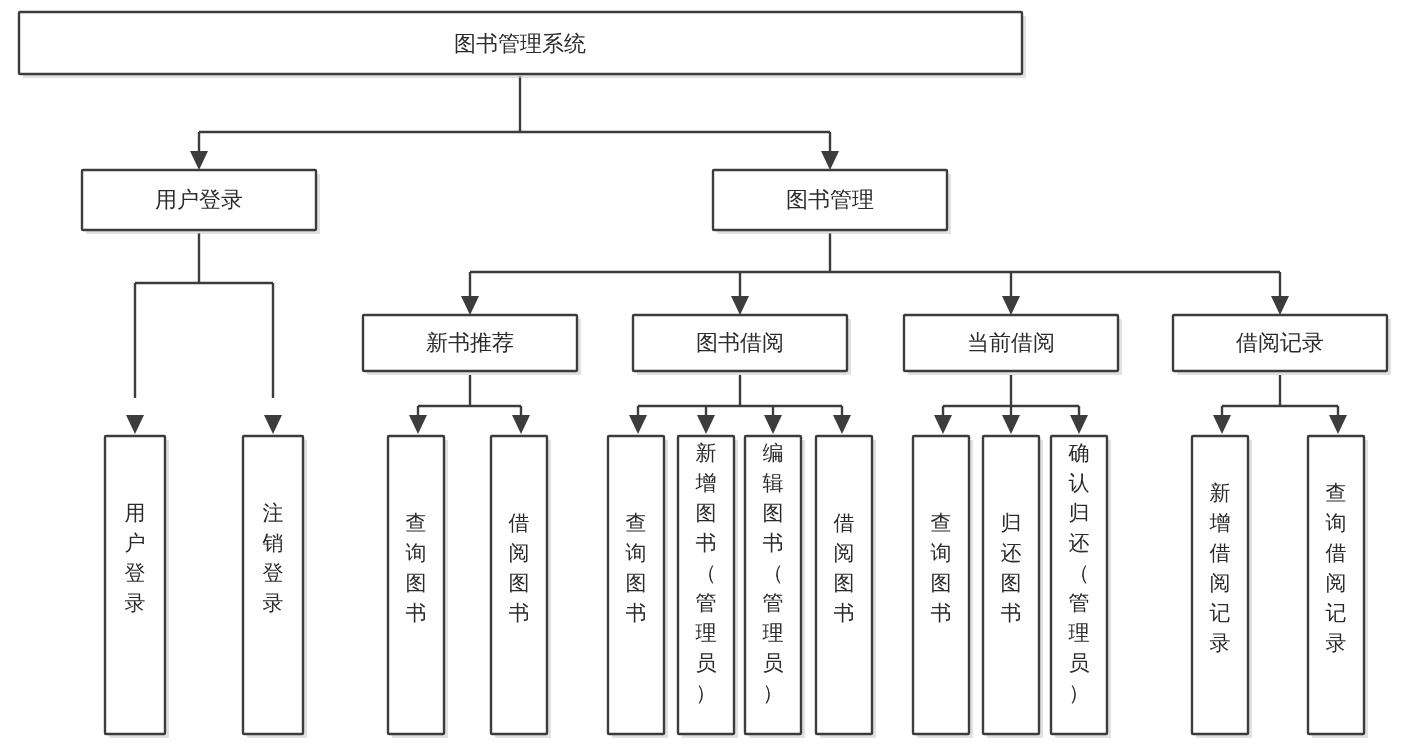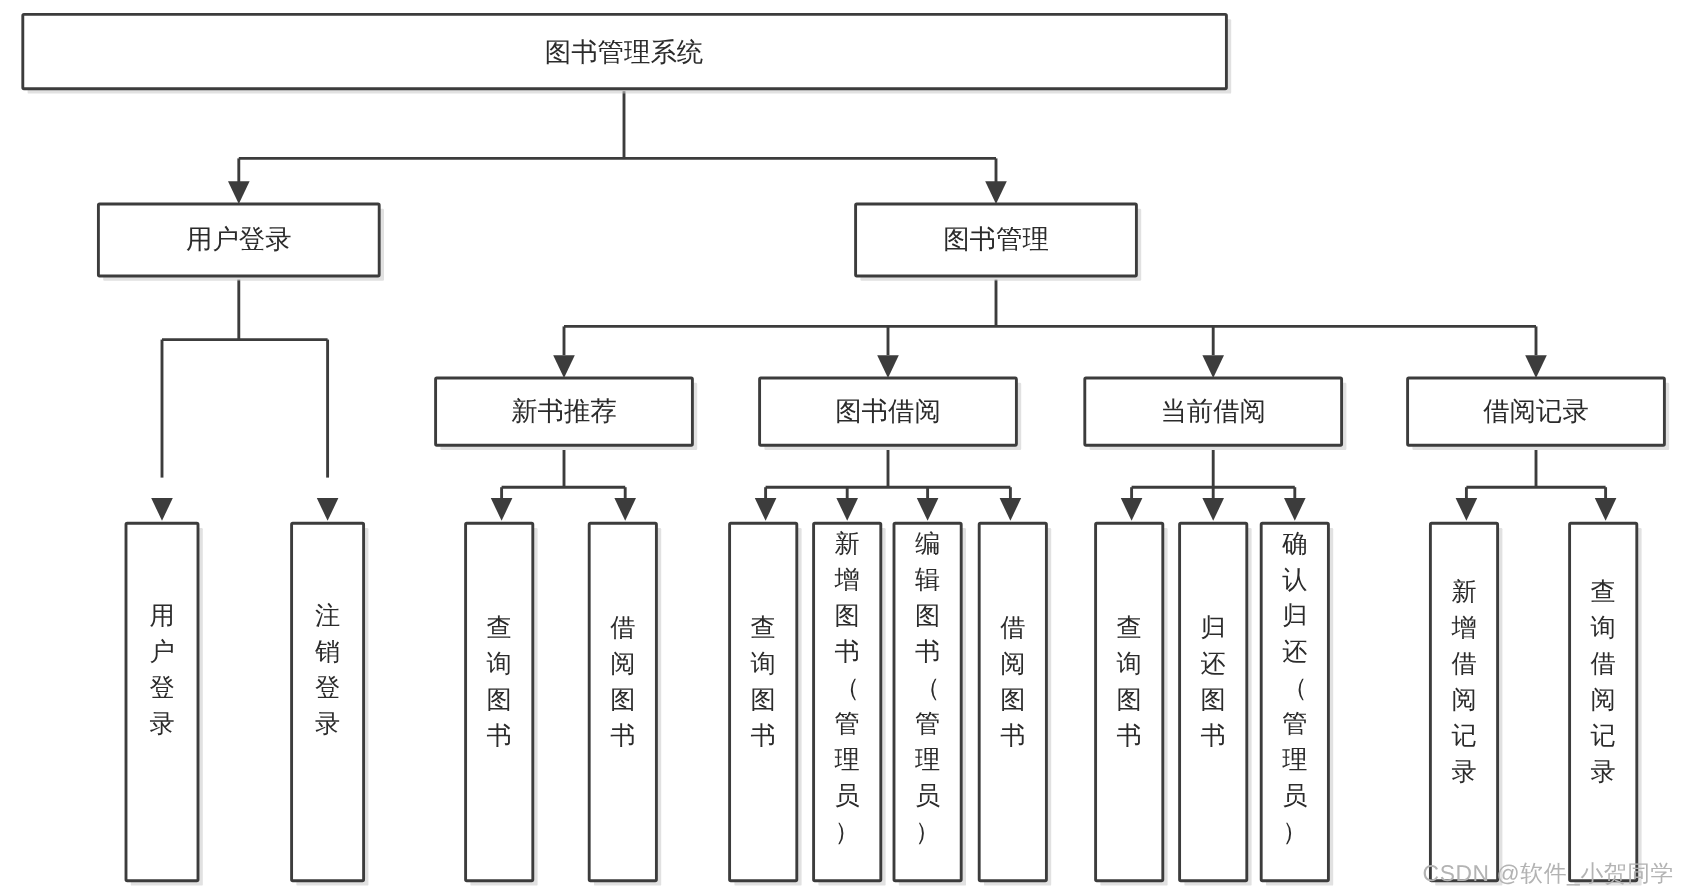--- a/index.html
+++ b/index.html
@@ -251,15 +251,14 @@
       <text class="leaf-label-v" x="1220" y="500"><tspan x="1220" y="500">新</tspan><tspan x="1220" y="530">增</tspan><tspan x="1220" y="560">借</tspan><tspan x="1220" y="590">阅</tspan><tspan x="1220" y="620">记</tspan><tspan x="1220" y="650">录</tspan></text>
     </g>
     <g>
       <rect class="node-shadow" x="1312" y="440" width="56" height="298" rx="1"></rect>
       <rect class="node-box" x="1308" y="436" width="56" height="298" rx="1"></rect>
       <text class="leaf-label-v" x="1336" y="500"><tspan x="1336" y="500">查</tspan><tspan x="1336" y="530">询</tspan><tspan x="1336" y="560">借</tspan><tspan x="1336" y="590">阅</tspan><tspan x="1336" y="620">记</tspan><tspan x="1336" y="650">录</tspan></text>
     </g>
 
   </svg>
 
-  <div class="watermark-text">CSDN @软件_小贺同学</div>
 
 </div>
 
 </body></html>

